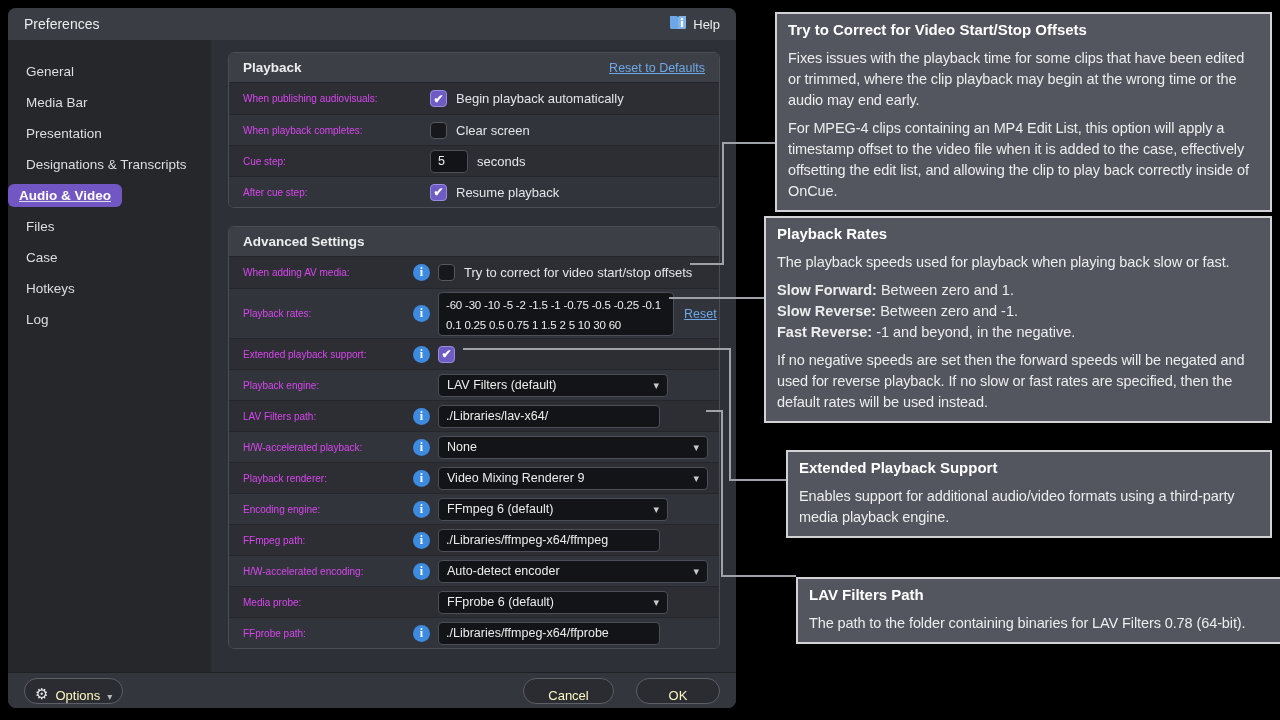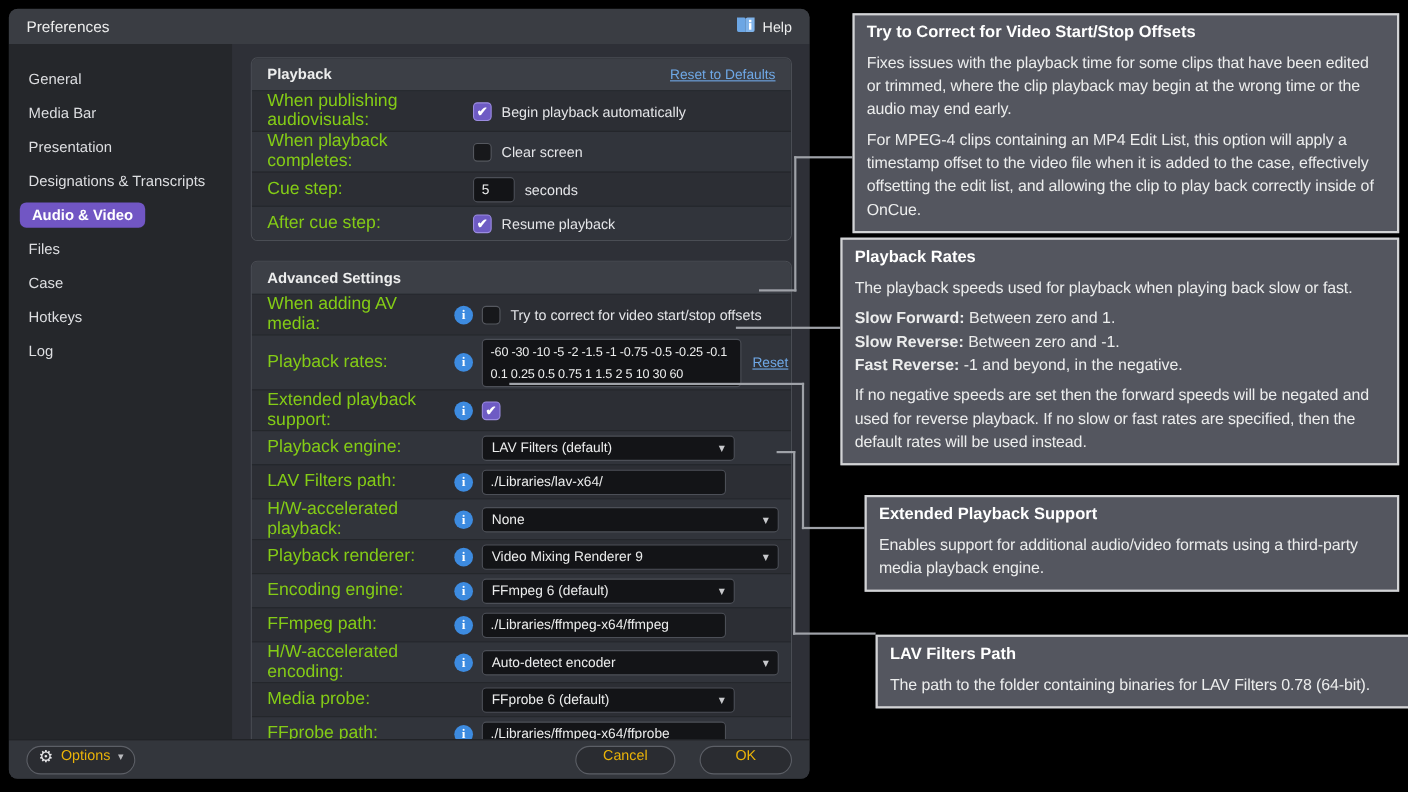--- a/index.html
+++ b/index.html
@@ -13,37 +13,37 @@
             display:flex; flex-direction:column; }
   .titlebar { height:32px; background:#3a3d43; display:flex; align-items:center;
               justify-content:space-between; padding:0 16px; flex-shrink:0; }
   .title { color:#eceded; font-size:14px; }
   .help-btn { display:flex; align-items:center; gap:6px; color:#eceded; font-size:13px; cursor:default; }
 
   .dlg-body { flex:1; display:flex; min-height:0; }
   .sidebar { width:203px; background:#25272b; padding-top:16px; flex-shrink:0; }
   .side-item { height:31px; display:flex; align-items:center; padding-left:18px;
                color:#dddee1; font-size:13.5px; }
-  .side-item.selected { padding-left:10px; }
+  .side-item.selected { padding-left:0;text-decoration:underline; }
   .side-item.selected span { background:#7156c4; color:#fff; font-weight:bold;
                padding:4px 11px; border-radius:6px; }
 
   .content { flex:1; background:#2e3037; padding:12px 16px 0 17px; }
 
   .panel { border:1px solid #4a4d54; border-radius:6px; overflow:hidden; background:#2c2e34; }
   .panel + .panel { margin-top:18px; }
   .panel-header { height:30px; background:#3c3f46; display:flex; align-items:center;
                   justify-content:space-between; padding:0 14px; border-bottom:1px solid #24262b; }
   .panel-title { color:#eceded; font-size:13.5px; font-weight:bold; }
   .link { color:#6fa8e6; font-size:12.5px; text-decoration:underline; cursor:pointer; }
 
   .row { display:flex; align-items:center; min-height:31px; padding-left:14px; background:#2c2e34; }
   .row + .row { border-top:1px solid #24262b; }
   .row:nth-child(odd) { background:#31343b; }
-  .row-label { color:#84cc16; font-size:16px; flex-shrink:0; }
+  .row-label { color:#d946ef; font-size:10px; flex-shrink:0; }
   .pb .row-label { width:187px; }
   .adv .row-label { width:170px; }
   .info-slot { width:25px; flex-shrink:0; display:flex; align-items:center; }
   .info { width:17px; height:17px; border-radius:50%; background:#3d8be0; color:#fff;
           display:flex; align-items:center; justify-content:center; }
   .info::after { content:"i"; font-size:12px; font-weight:bold; font-family:"Liberation Serif", serif; }
 
   .cb { width:17px; height:17px; border-radius:4px; flex-shrink:0;
         background:#17181b; border:1px solid #55585f; display:flex; align-items:center; justify-content:center; }
   .cb.checked { background:#6e5bc4; border:1.5px solid #9b8ce0; }
@@ -65,22 +65,22 @@
 
   .select { background:#131417; border:1px solid #4c4f57; border-radius:4px; height:23px;
             display:flex; align-items:center; justify-content:space-between;
             color:#eceded; font-size:12.5px; padding:0 8px; }
   .select::after { content:"▾"; color:#c8c9cc; font-size:11px; margin-left:8px; }
   .select.wide { width:270px; }
   .select.narrow { width:230px; }
 
   .footerbar { height:36px; background:#33363c; border-top:1px solid #1e2023; flex-shrink:0;
                display:flex; align-items:center; justify-content:space-between; padding:0 16px; }
-  .btn { background:#2a2c31; border:1px solid #5c5f66; border-radius:13px; color:#eab308;
-         font-size:13px; height:26px; display:flex; align-items:flex-start; justify-content:center; cursor:pointer; }
+  .btn { background:#2a2c31; border:1px solid #5c5f66; border-radius:13px; color:#fef9c3;
+         font-size:13px; height:26px; display:flex; align-items:flex-end; justify-content:center; cursor:pointer; }
   .options-btn { padding:0 10px; gap:7px; }
   .gear::after { content:"⚙"; color:#e8e8ea; font-size:15px; }
   .small-caret::after { content:"▾"; color:#b9babd; font-size:10px; }
   .right-btns { display:flex; gap:22px; }
   .cancel-btn { width:91px; }
   .ok-btn { width:84px; }
 
   
   .callout { position:absolute; background:#54565f; border:2px solid #d2d3d5;
              color:#eceded; padding:5px 11px 8px 11px; }

